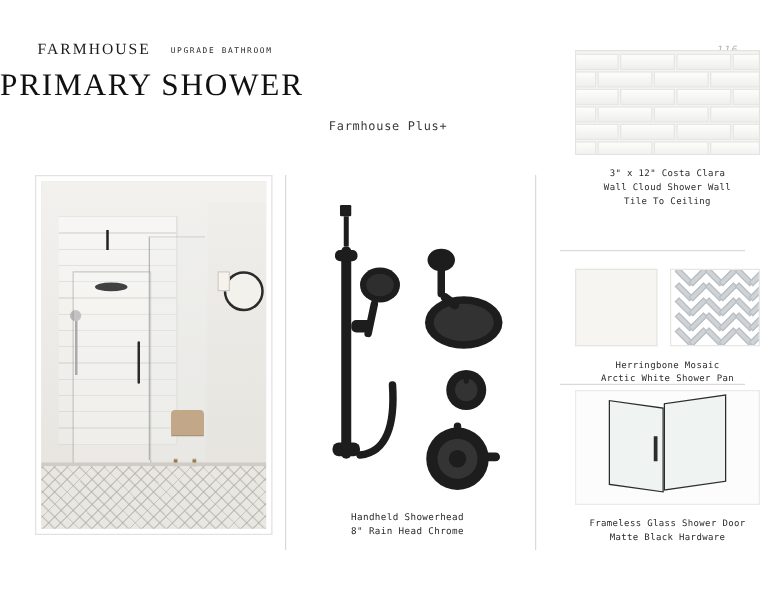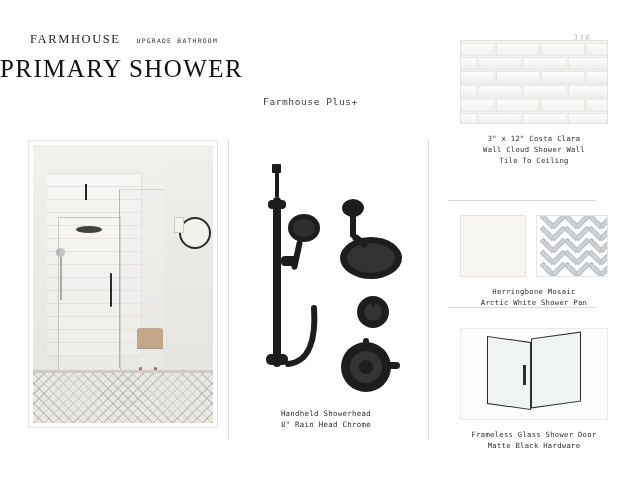--- a/index.html
+++ b/index.html
@@ -446,21 +446,21 @@
           <div class="hb" style="left:50px; top:51px; transform:rotate(45deg);"></div>
           <div class="hb" style="left:61px; top:51px; transform:rotate(-45deg);"></div>
         </div>
       </div>
       <div class="cap" style="margin-top:9px;">
         <div>Herringbone Mosaic</div>
         <div>Arctic White Shower Pan</div>
       </div>
     </div>
 
-    <div class="swatch-block" style="top:328px;">
+    <div class="swatch-block" style="top:312px;">
       <div class="door-swatch">
         <div class="dp" style="left:26px; top:10px; width:44px; height:68px; transform:skewY(8deg);"></div>
         <div class="dp" style="left:70px; top:6px; width:50px; height:70px; transform:skewY(-8deg);"></div>
         <div style="position:absolute; left:62px; top:36px; width:3px; height:20px; background:#2c2c2c;"></div>
       </div>
       <div class="cap" style="margin-top:9px;">
         <div>Frameless Glass Shower Door</div>
         <div>Matte Black Hardware</div>
       </div>
     </div>

